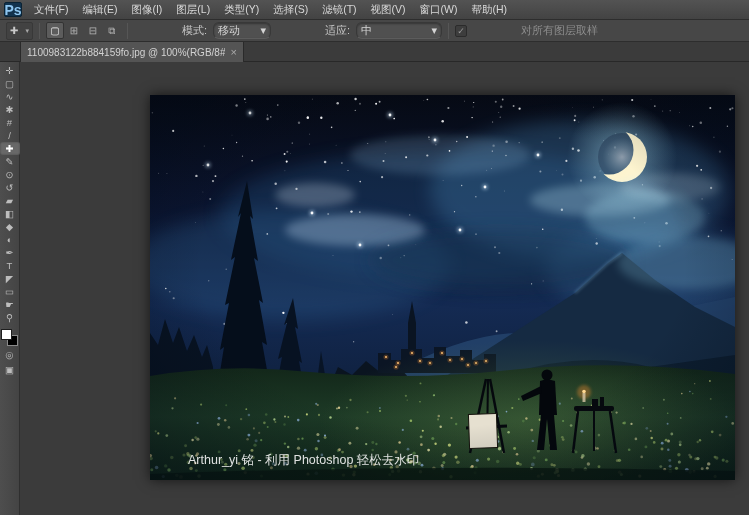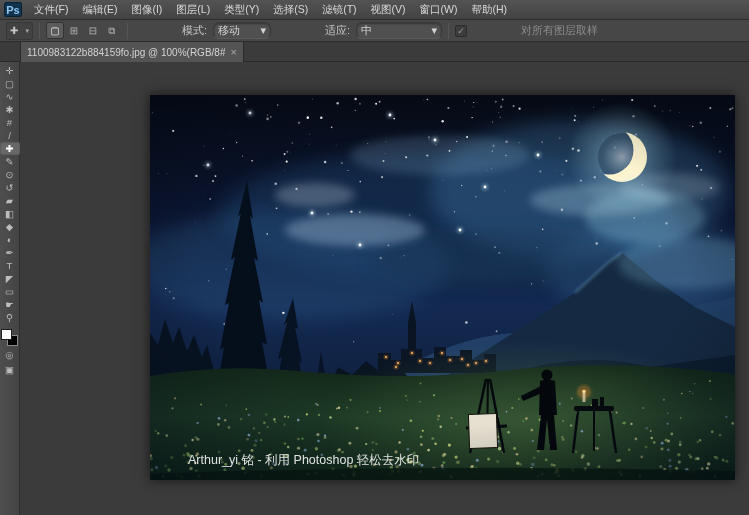--- a/index.html
+++ b/index.html
@@ -1,21 +1,21 @@
 <!DOCTYPE html>
 <html><head>
 <meta charset="utf-8">
 <style>
   * { box-sizing: border-box; margin: 0; padding: 0; }
   html,body { width: 749px; height: 515px; overflow: hidden; }
   body { font-family: "Liberation Sans", sans-serif; background: #3a3a3a; position: relative; }
 
   
   .menubar{position:absolute;top:0;left:0;right:0;height:20px;background:linear-gradient(#535353,#434343);border-bottom:1px solid #2d2d2d;display:flex;align-items:center;padding-left:4px;}
-  .ps-logo{width:18px;height:15px;background:#12334e;color:#8ec6f0;font-size:11px;font-weight:bold;display:flex;align-items:center;justify-content:center;border-radius:2px;margin-right:5px;border:1px solid #0a2335;}
+  .ps-logo{width:18px;height:15px;background:#12334e;color:#8ec6f0;font-size:14px;font-weight:bold;display:flex;align-items:center;justify-content:center;border-radius:2px;margin-right:5px;border:1px solid #0a2335;}
   .menu-items{display:flex;height:100%;}
   .menu-item{color:#d8d8d8;font-size:10.5px;padding:0 7px;display:flex;align-items:center;cursor:default;white-space:nowrap;}
 
   
   .optionsbar{position:absolute;top:20px;left:0;right:0;height:22px;background:#474747;border-bottom:1px solid #2d2d2d;display:flex;align-items:center;padding:0 6px;gap:6px;}
   .tool-preset{display:flex;align-items:center;gap:2px;height:18px;padding:0 3px;background:#424242;border:1px solid #383838;border-radius:2px;color:#c8c8c8;font-size:10px;}
   .sep{width:1px;height:16px;background:#353535;border-right:1px solid #565656;}
   .sel-modes{display:flex;gap:1px;}
   .mode-icon{width:18px;height:17px;display:flex;align-items:center;justify-content:center;color:#b5b5b5;font-size:10px;border:1px solid transparent;border-radius:2px;}
   .mode-icon.active{background:#5c5c5c;border-color:#333;color:#eee;}

